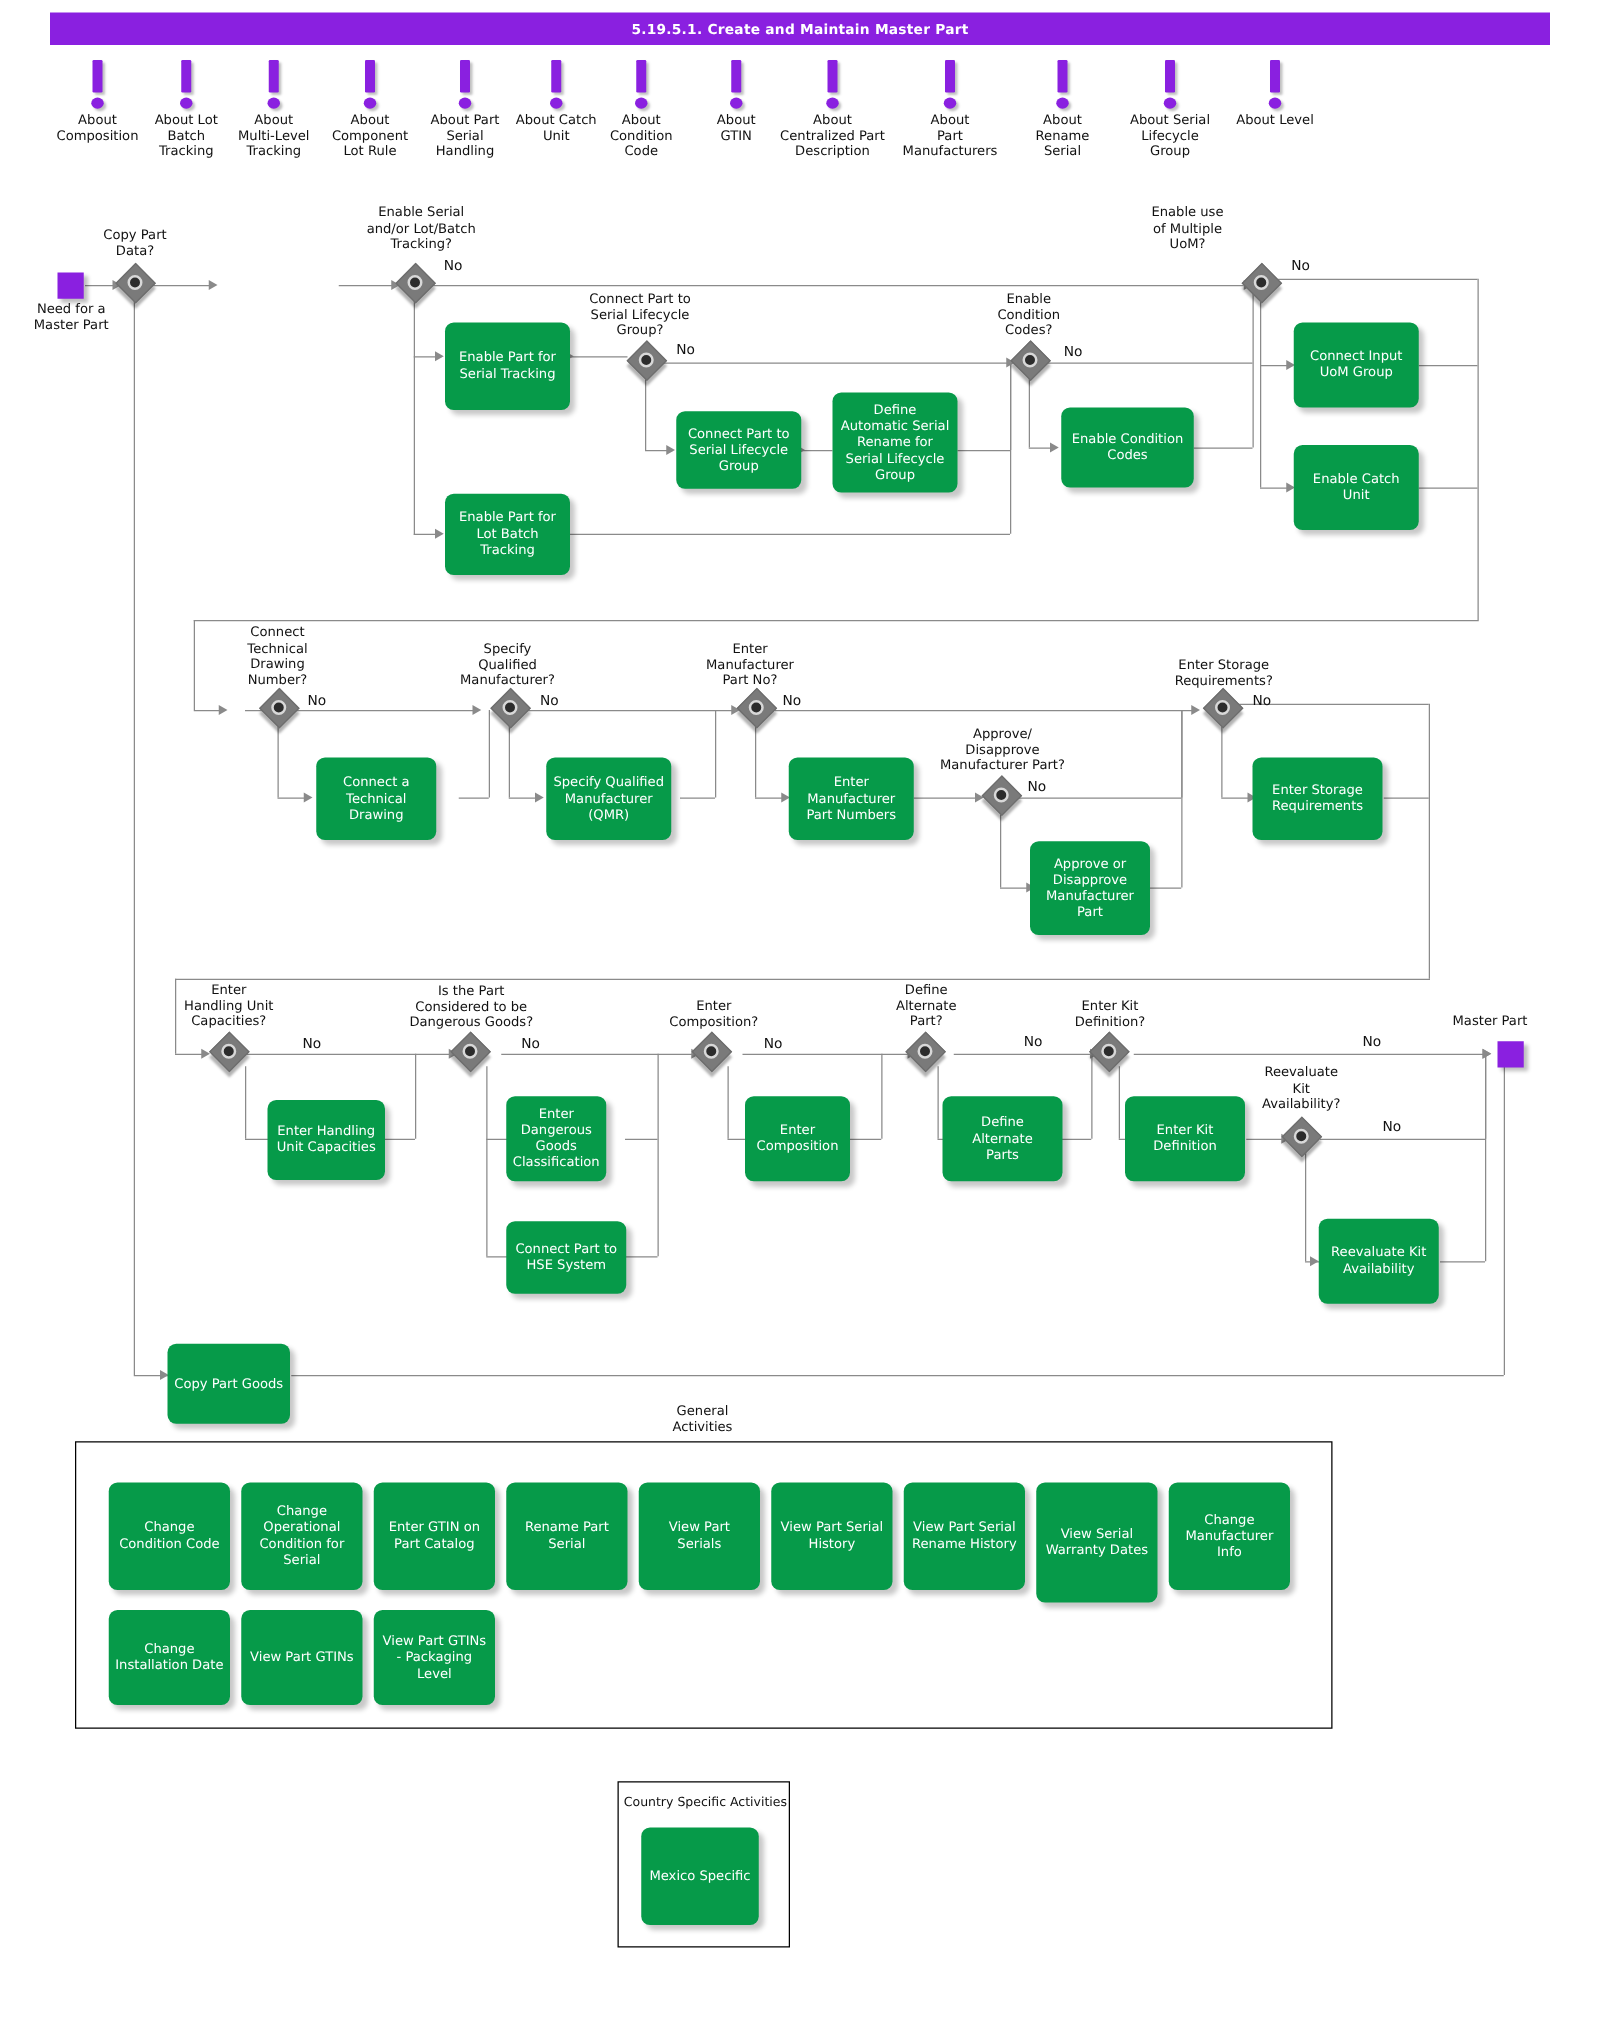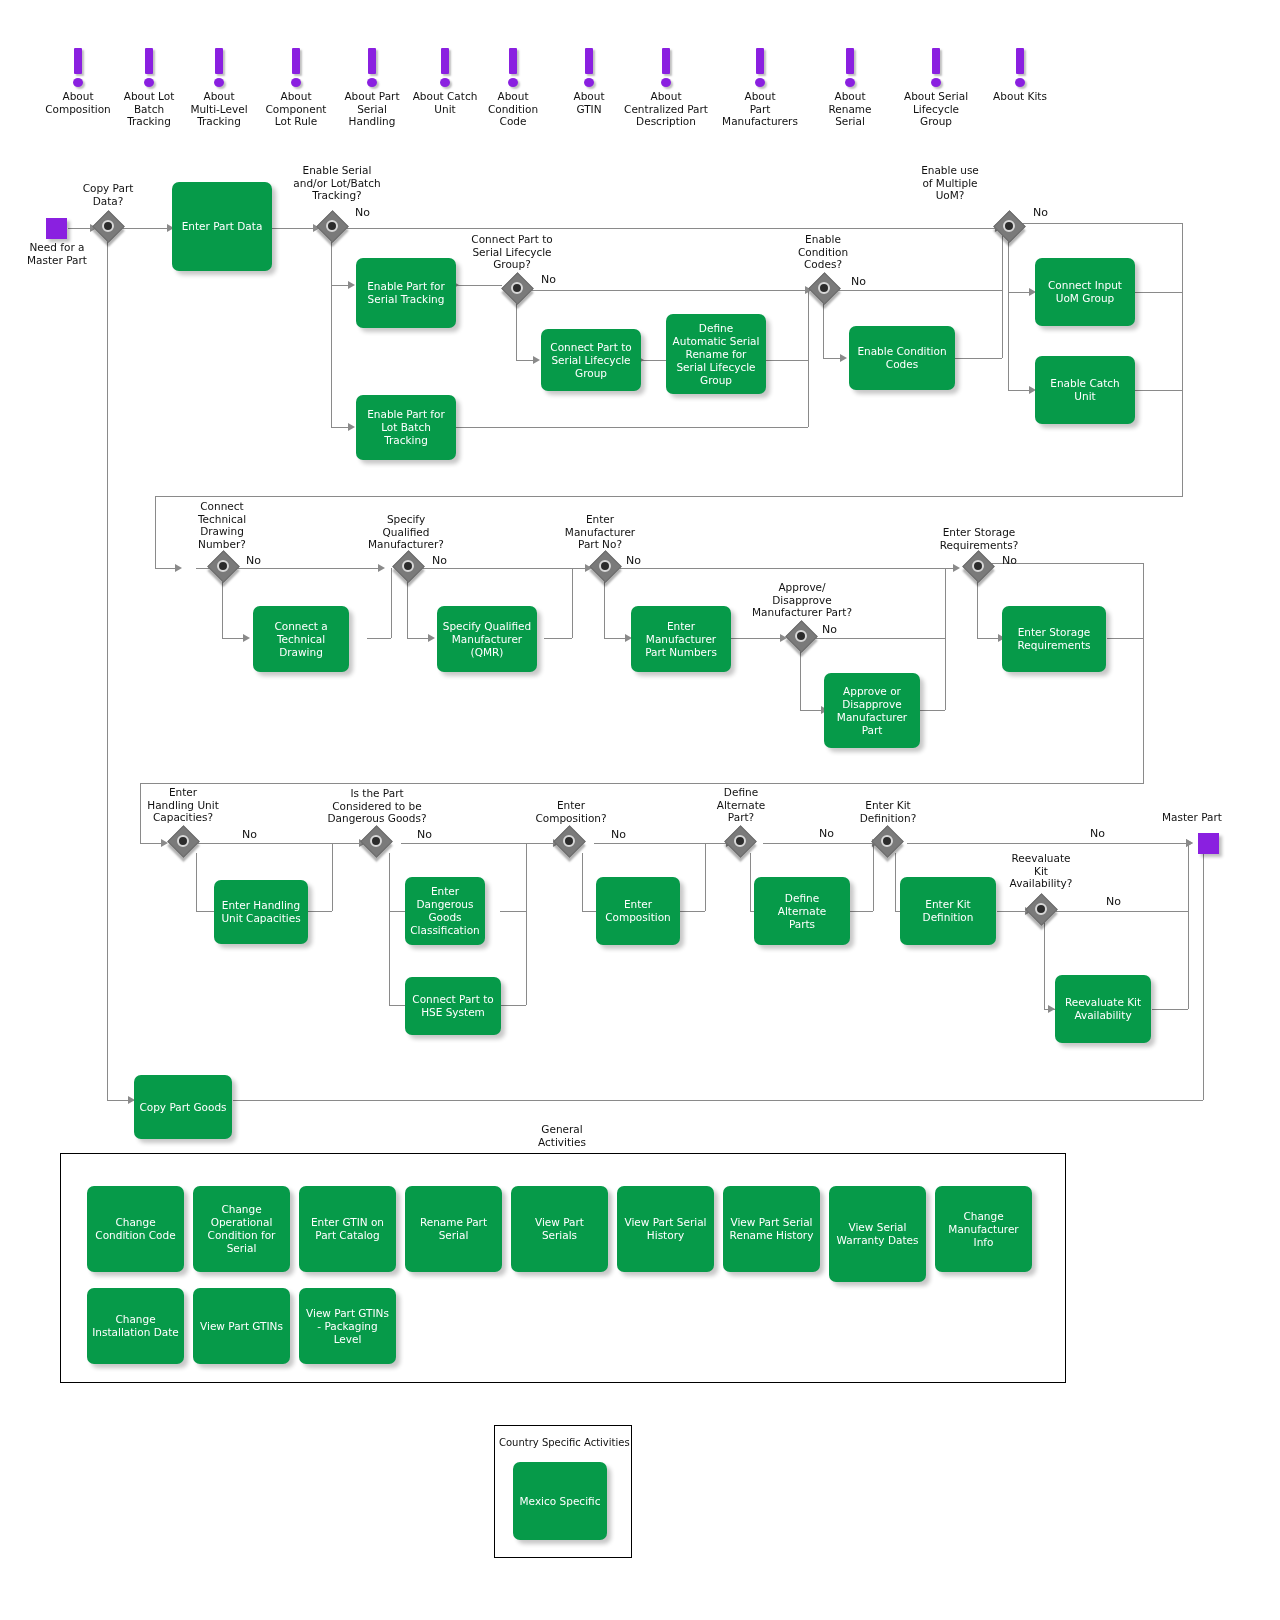--- a/index.html
+++ b/index.html
@@ -69,20 +69,21 @@
   
   .panel{position:absolute;border:1px solid #000;background:transparent;}
   .panel-cap{position:absolute;font-size:10.5px;color:#111;text-align:center;line-height:12.5px;}
   .panel-cap-in{position:absolute;font-size:10px;color:#111;}
 </style>
 </head>
 <body>
 
 <div id="canvas">
 
+  <div class="titlebar">5.19.5.1. Create and Maintain Master Part</div>
 
   <div id="about-row">
       <div class="about" style="left: 30px; top: 48px;">
         <div class="bang">
           <div class="bar"></div>
           <div class="dot"></div>
         </div>
         <div class="cap">About<br>Composition</div>
       </div>
       <div class="about" style="left: 101px; top: 48px;">
@@ -160,21 +161,21 @@
           <div class="bar"></div>
           <div class="dot"></div>
         </div>
         <div class="cap">About Serial<br>Lifecycle<br>Group</div>
       </div>
       <div class="about" style="left: 972px; top: 48px;">
         <div class="bang">
           <div class="bar"></div>
           <div class="dot"></div>
         </div>
-        <div class="cap">About Kits</div>
+        <div class="cap">About Level</div>
       </div>
     </div>
 
   <div>
 
     <div class="ln lnh" style="left:68px;top:228px;width:24px;"></div>
     <div class="arw" style="left:90px;top:224px;"></div>
     <div class="ln lnh" style="left:122px;top:228px;width:48px;"></div>
     <div class="arw" style="left:167px;top:224px;"></div>
 
@@ -436,21 +437,20 @@
     </div>
   <div class="gw" style="left:874px;top:828px;">
       <div class="dia"></div>
       <div class="ring"></div>
     </div>
   <div class="gw" style="left:1028px;top:896px;">
       <div class="dia"></div>
       <div class="ring"></div>
     </div>
 
-  <div class="act" style="left:172px;top:182px;width:100px;height:89px;">Enter Part Data</div>
   <div class="act" style="left:356px;top:258px;width:100px;height:70px;">Enable Part for<br>Serial Tracking</div>
   <div class="act" style="left:356px;top:395px;width:100px;height:65px;">Enable Part for<br>Lot Batch<br>Tracking</div>
   <div class="act" style="left:541px;top:329px;width:100px;height:62px;">Connect Part to<br>Serial Lifecycle<br>Group</div>
   <div class="act" style="left:666px;top:314px;width:100px;height:80px;">Define<br>Automatic Serial<br>Rename for<br>Serial Lifecycle<br>Group</div>
   <div class="act" style="left:849px;top:326px;width:106px;height:64px;">Enable Condition<br>Codes</div>
   <div class="act" style="left:1035px;top:258px;width:100px;height:68px;">Connect Input<br>UoM Group</div>
   <div class="act" style="left:1035px;top:356px;width:100px;height:68px;">Enable Catch<br>Unit</div>
   <div class="act" style="left:253px;top:606px;width:96px;height:66px;">Connect a<br>Technical<br>Drawing</div>
   <div class="act" style="left:437px;top:606px;width:100px;height:66px;">Specify Qualified<br>Manufacturer<br>(QMR)</div>
   <div class="act" style="left:631px;top:606px;width:100px;height:66px;">Enter<br>Manufacturer<br>Part Numbers</div>

